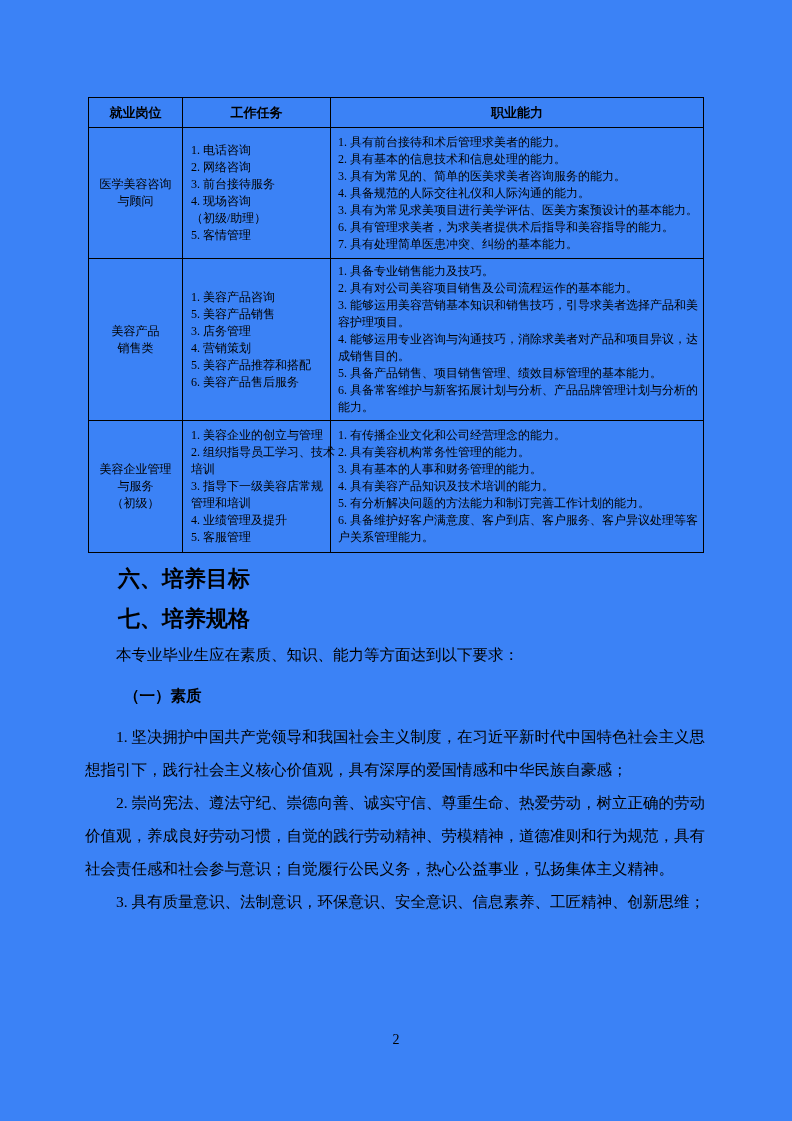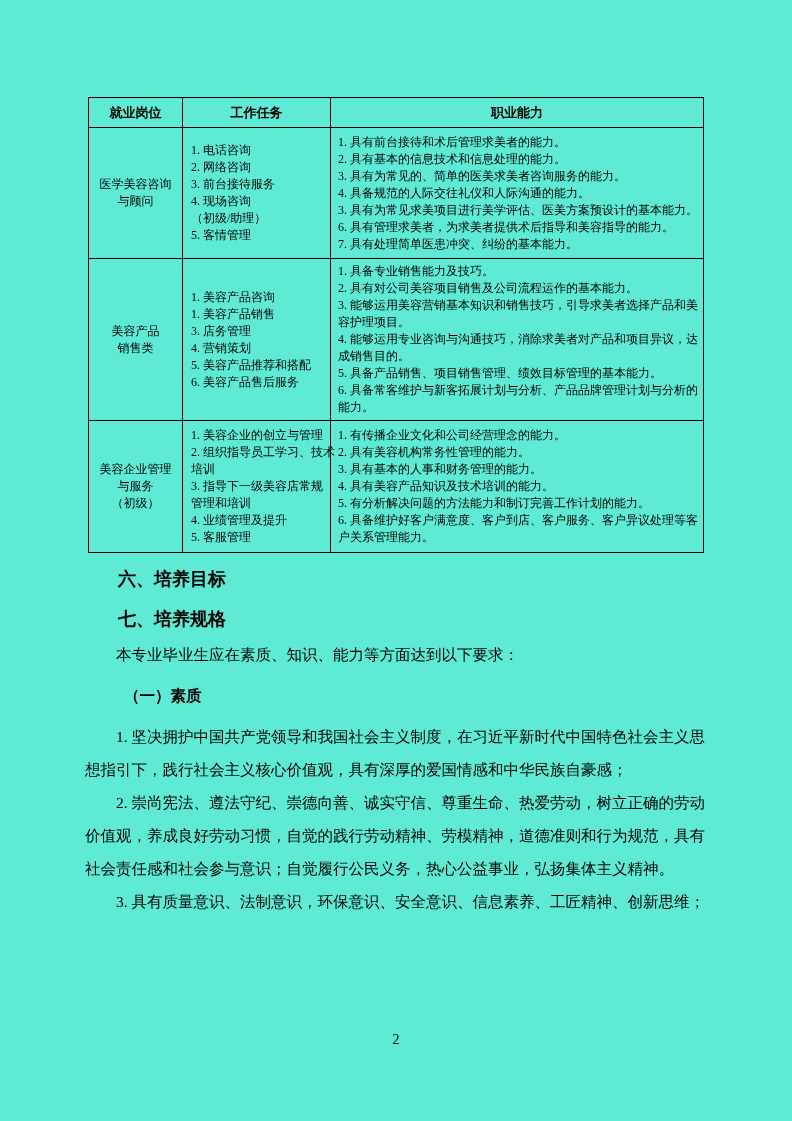--- a/index.html
+++ b/index.html
@@ -5,21 +5,21 @@
   * { box-sizing: border-box; }
   html, body { margin: 0; padding: 0; background: #ffffff; }
   body {
     width: 792px; height: 1121px;
     font-family: "Liberation Serif", "DejaVu Serif", serif;
     color: #000000;
   }
   .doc {
     position: relative;
     width: 792px; height: 1121px;
-    background: #5eead4;
+    background: #3b82f6;
     padding: 97px 87px 0 85px;
     overflow: hidden;
   }
 
   
   table.job-table {
     border-collapse: collapse;
     table-layout: fixed;
     width: 615px;
     margin-left: 3px;
@@ -47,21 +47,21 @@
   tr.row-b { height: 148px; }
   tr.row-c { height: 127px; }
   .pos-line  { line-height: 17px; }
   .task-line { line-height: 17px; white-space: nowrap; }
   .abil-item { line-height: 17px; text-align: left; }
 
   
   .heading {
     margin: 0;
     font-weight: bold;
-    font-size: 18px;
+    font-size: 22px;
     line-height: 38px;
     text-indent: 33px;
   }
   .h-six { margin-top: 7px; }
   .h-seven { margin-top: 2px; }
   .body-par {
     margin: 0;
     font-size: 15.5px;
     line-height: 33px;
     text-align: justify;
@@ -124,21 +124,21 @@
           <div class="abil-item">7. 具有处理简单医患冲突、纠纷的基本能力。</div>
         </td>
       </tr>
       <tr class="row-b">
         <td class="pos">
           <div class="pos-line">美容产品</div>
           <div class="pos-line">销售类</div>
         </td>
         <td class="tasks">
           <div class="task-line">1. 美容产品咨询</div>
-          <div class="task-line">1. 美容产品销售</div>
+          <div class="task-line">5. 美容产品销售</div>
           <div class="task-line">3. 店务管理</div>
           <div class="task-line">4. 营销策划</div>
           <div class="task-line">5. 美容产品推荐和搭配</div>
           <div class="task-line">6. 美容产品售后服务</div>
         </td>
         <td class="abil">
           <div class="abil-item">1. 具备专业销售能力及技巧。</div>
           <div class="abil-item">2. 具有对公司美容项目销售及公司流程运作的基本能力。</div>
           <div class="abil-item">3. 能够运用美容营销基本知识和销售技巧，引导求美者选择产品和美容护理项目。</div>
           <div class="abil-item">4. 能够运用专业咨询与沟通技巧，消除求美者对产品和项目异议，达成销售目的。</div>

